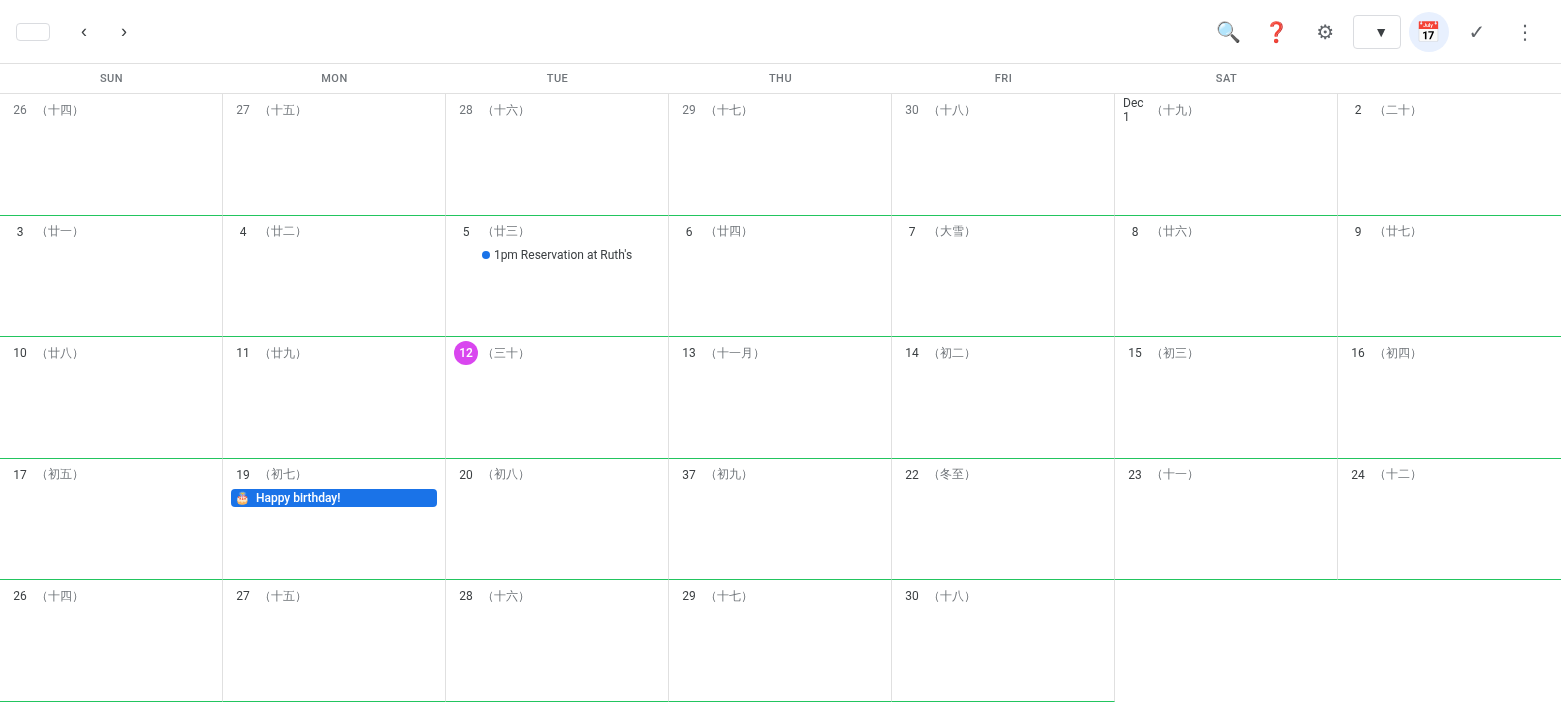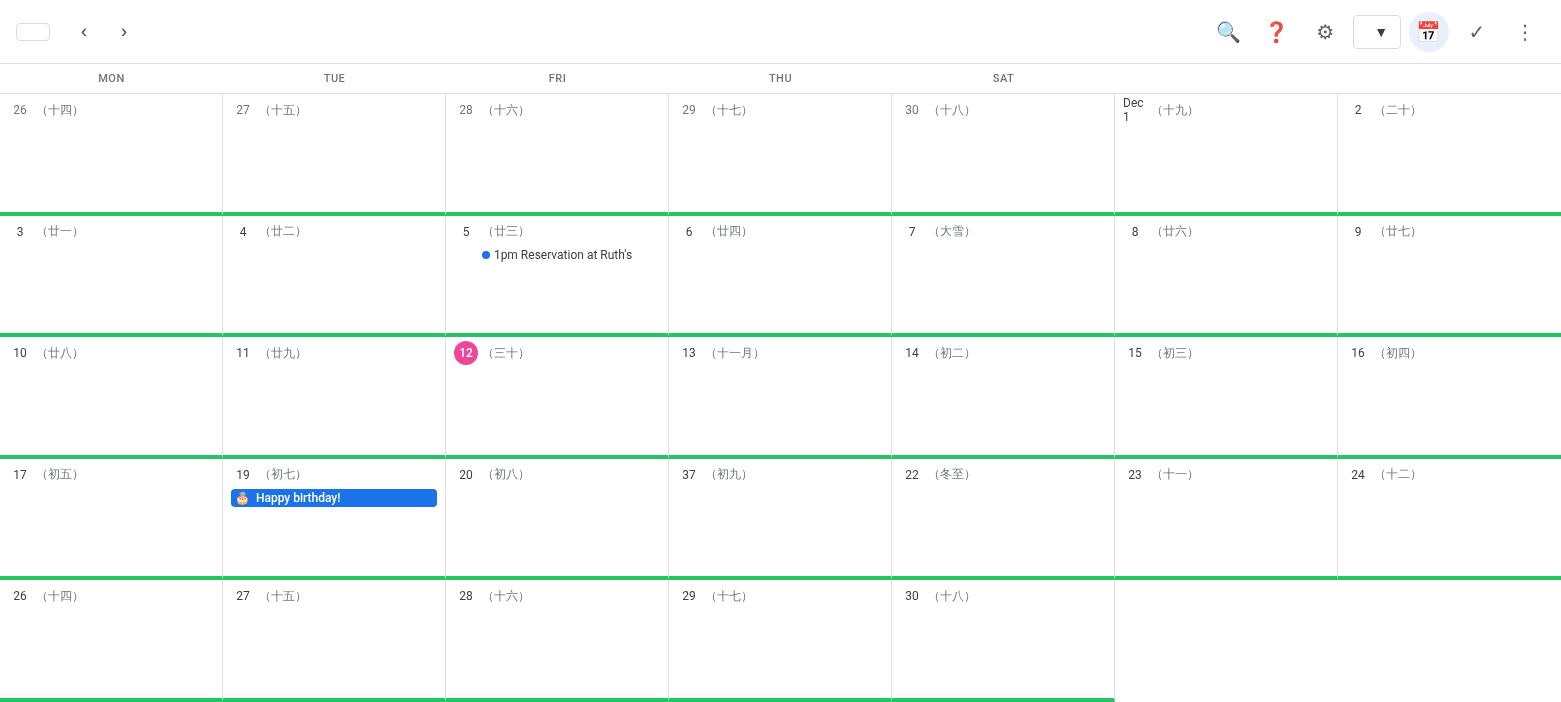--- a/index.html
+++ b/index.html
@@ -98,21 +98,21 @@
       letter-spacing: 0.5px;
     }
     .grid {
       display: grid;
       grid-template-columns: repeat(7, 1fr);
       grid-template-rows: repeat(5, 1fr);
       flex: 1;
     }
     .cell {
       border-right: 1px solid #e0e0e0;
-      border-bottom: 4px solid #22c55e;
+      border-bottom: 1px solid #22c55e;
       padding: 4px 8px;
       min-height: 0;
       position: relative;
       cursor: pointer;
     }
     .cell:nth-child(7n) { border-right: none; }
     .cell.other-month .date-num { color: #70757a; }
     .date-line {
       display: flex;
       align-items: center;
@@ -120,21 +120,21 @@
       margin-bottom: 2px;
     }
     .date-num {
       font-size: 12px;
       color: #3c4043;
       width: 24px; height: 24px;
       display: flex; align-items: center; justify-content: center;
       border-radius: 50%;
     }
     .date-num.today {
-      background: #ec4899;
+      background: #d946ef;
       color: #fff;
       font-weight: 500;
     }
     .date-lunar {
       font-size: 12px;
       color: #70757a;
     }
     .event {
       display: flex;
       align-items: center;
@@ -194,24 +194,25 @@
       <span>✓</span>
     </button>
     <button class="icon-btn">
       <span>⋮</span>
     </button>
   </div>
 </div>
 
 <div class="calendar">
   <div class="day-headers" id="day-headers">
+      <div class="day-header">SUN</div>
       <div class="day-header">MON</div>
       <div class="day-header">TUE</div>
+      <div class="day-header">THU</div>
       <div class="day-header">FRI</div>
-      <div class="day-header">THU</div>
       <div class="day-header">SAT</div>
     </div>
   <div class="grid" id="calendar-grid">
       <div class="cell other-month">
         <div class="date-line">
           <div class="date-num">26</div>
           <div class="date-lunar">（十四）</div>
         </div>
       </div>
       <div class="cell other-month">

